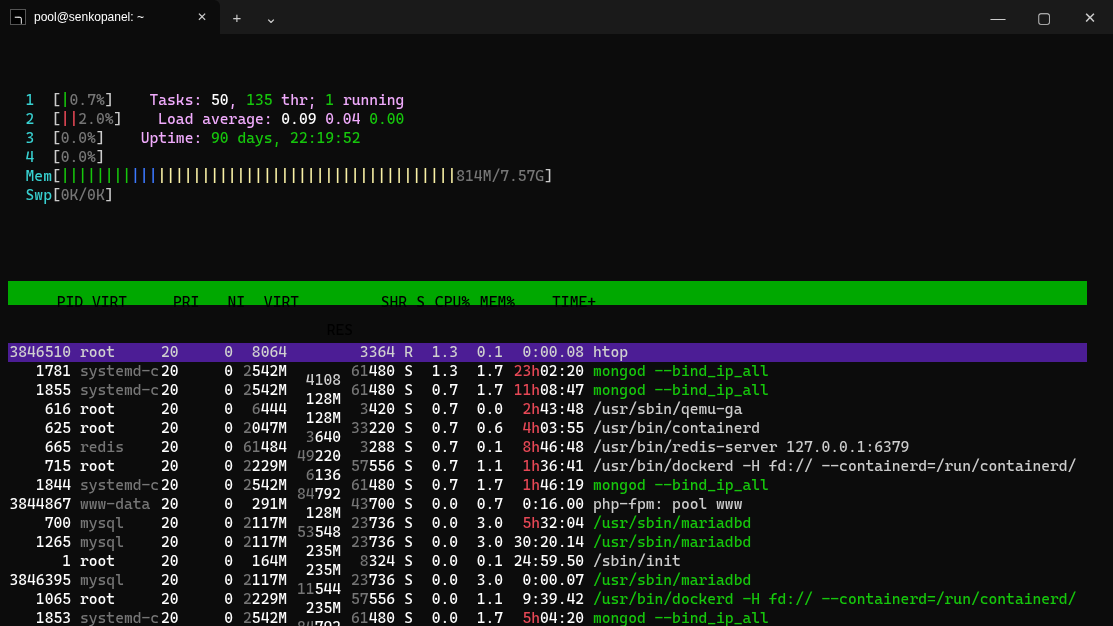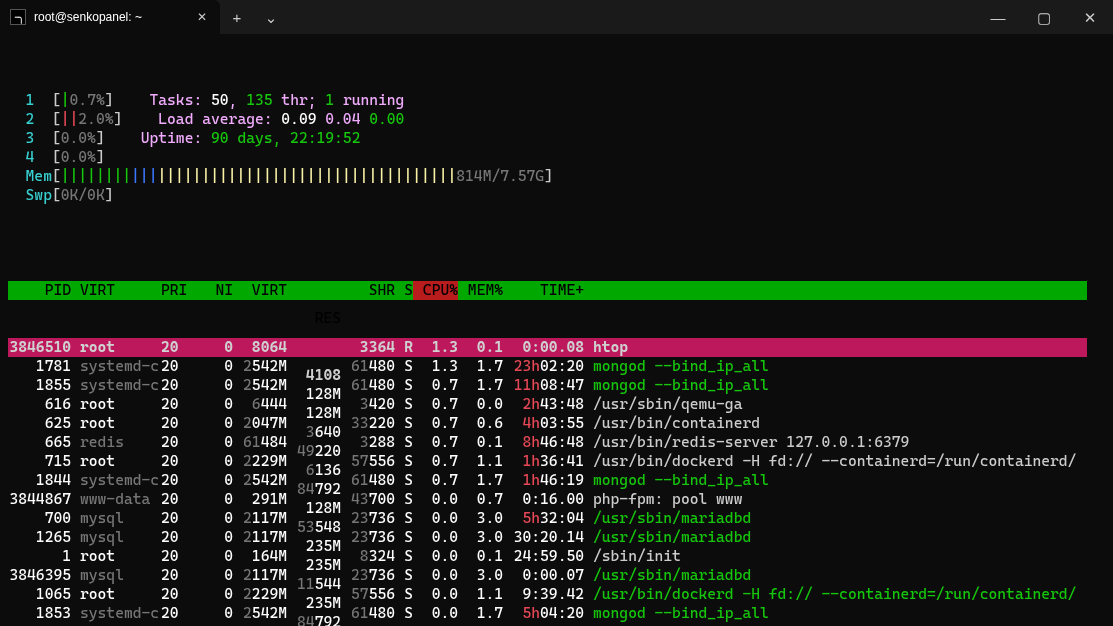--- a/index.html
+++ b/index.html
@@ -75,29 +75,28 @@
   .red { color:#e74856; }
   .white { color:#cccccc; }
   .bwhite { color:#ffffff; }
   .dim { color:#767676; }
   .hdrbar {
     background:#00a800;
     color:#000;
     display:flex;
     height:19px;
     width:1079px;
-    padding:0;
+    padding:12px;
   }
   .selrow {
-    background:#be185d;
+    background:#4c1d95;
     color:#d0d0d0;
     display:block;
     height:19px;
     width:1079px;
-    font-weight:bold;
   }
   .prow {
     display:block;
     height:19px;
     width:1079px;
   }
   .col { display:inline-block; }
   .c-pid  { width:63px; text-align:right; }
   .c-user { width:90px; text-align:left; padding-left:9px;}
   .c-pri  { width:36px; text-align:left; }
@@ -112,21 +111,21 @@
   .c-cmd  { padding-left:9px; flex:1; text-align:left; }
   .hdrbar .c-cpu { background:#b91c1c; }
   .prow, .selrow { display:flex; }
 </style>
 </head>
 <body>
 
 <div class="titlebar">
   <div class="tab">
     <span class="tab-icon">╶╮</span>
-    <span>root@senkopanel: ~</span>
+    <span>pool@senkopanel: ~</span>
     <span class="tab-close">✕</span>
   </div>
   <div class="newtab">+</div>
   <div class="dropdown">⌄</div>
   <div class="win-controls">
     <div class="win-btn">—</div>
     <div class="win-btn">▢</div>
     <div class="win-btn">✕</div>
   </div>
 </div>

